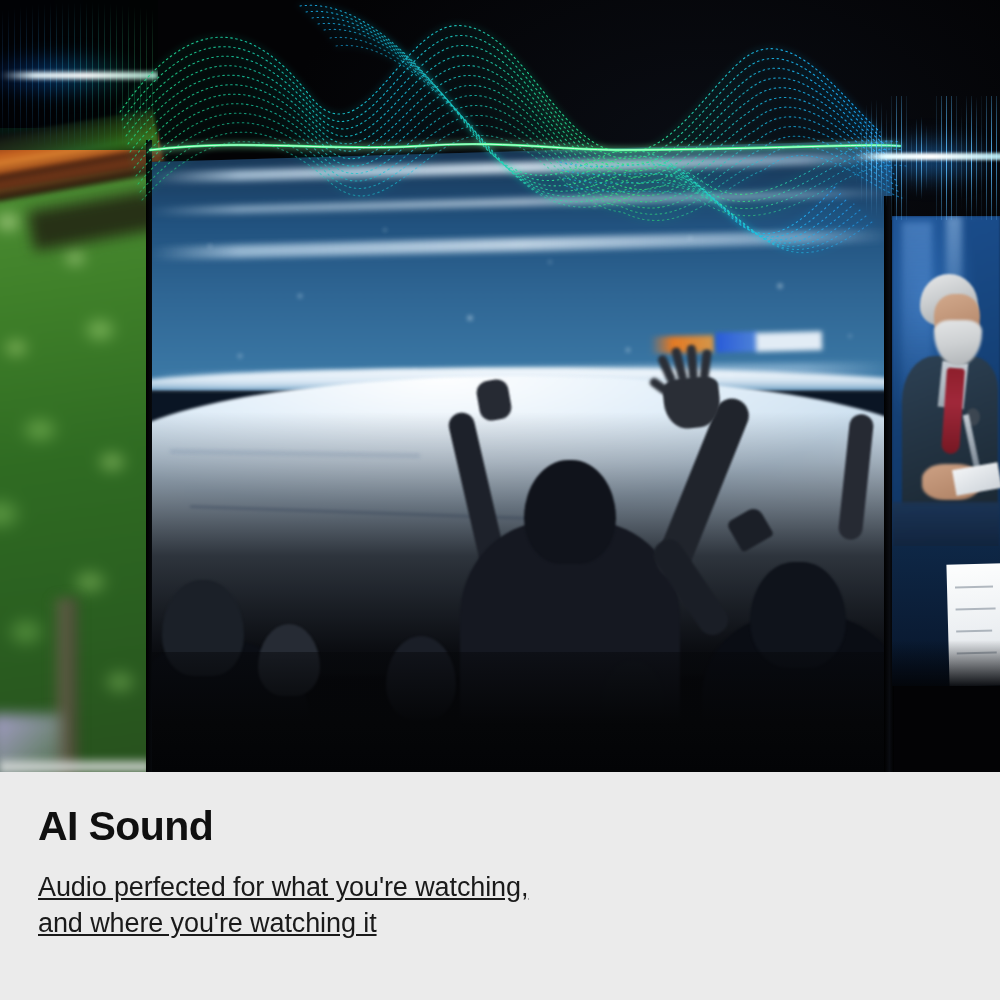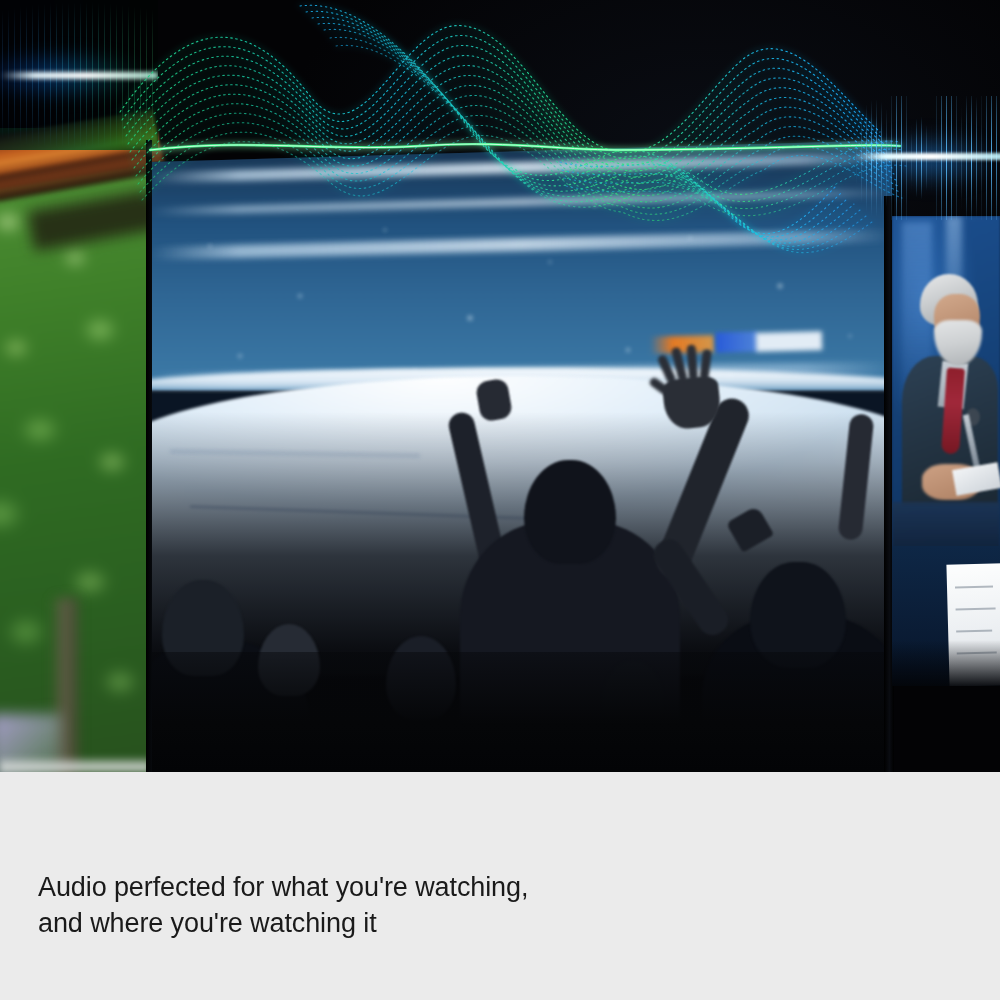--- a/index.html
+++ b/index.html
@@ -634,20 +634,21 @@
   .caption-sub {
     position: absolute;
     left: 38px;
     top: 98px;
     font-size: 27px;
     font-weight: 400;
     color: #1a1a1a;
     line-height: 1.33;
     letter-spacing: -0.1px;
     white-space: pre-line;
+    text-decoration: underline;
   }
 </style>
 </head>
 <body>
 
 <div id="page">
 
   <div class="hero">
     <div class="hero-bg"></div>
 
@@ -805,17 +806,18 @@
     </div>
 
     <div class="waveform">
       <div class="wf-glow"></div>
       <div class="wf-bars"></div>
       <div class="wf-core"></div>
     </div>
   </div>
 
   <div class="caption">
+    <div class="caption-title">AI Sound</div>
     <div class="caption-sub">Audio perfected for what you're watching,
 and where you're watching it</div>
   </div>
 
 </div>
 
 </body></html>

